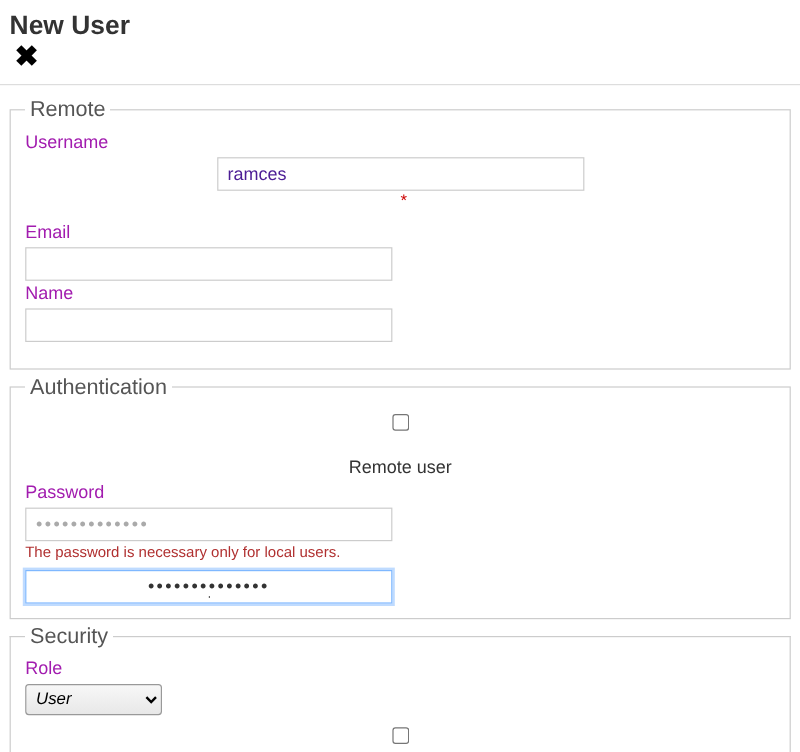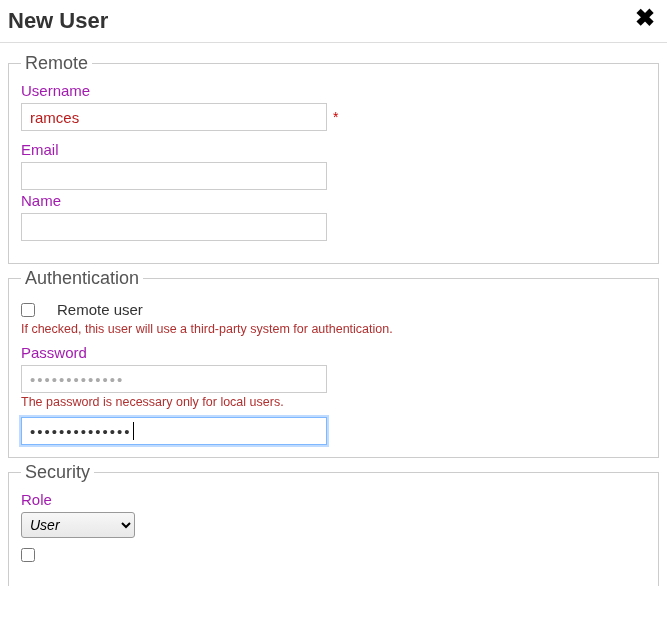--- a/index.html
+++ b/index.html
@@ -1,15 +1,15 @@
 <!DOCTYPE html>
 <html><head>
   <meta charset="utf-8">
   <style>
-    * { box-sizing: border-box; }
+    * { box-sizing: border-box; flex-direction: column; }
     body {
       margin: 0;
       padding: 0;
       font-family: Arial, Helvetica, sans-serif;
       font-size: 14px;
       color: #333;
       background: #fff;
       width: 667px;
       height: 627px;
       position: relative;
@@ -63,21 +63,21 @@
       height: 28px;
       padding: 4px 8px;
       font-size: 15px;
       border: 1px solid #ccc;
       background: #fff;
       color: #333;
       outline: none;
     }
     .text-input::placeholder { color: #aaa; }
     .text-input.disabled-look {
-      color: #b91c1c;
+      color: #4c1d95;
       background: #fff;
     }
     .text-input.focused {
       border: 1px solid #7fb8ff;
       box-shadow: 0 0 0 2px rgba(127,184,255,0.5);
     }
     .required-mark {
       color: #c00;
       margin-left: 6px;
       font-size: 14px;
@@ -159,21 +159,20 @@
     </div>
   </fieldset>
 
   <fieldset>
     <legend>Authentication</legend>
 
     <label class="checkbox-row">
       <input type="checkbox" style="">
       <span>Remote user</span>
     </label>
-    <div class="help-text">If checked, this user will use a third-party system for authentication.</div>
 
     <div class="form-group" style="margin-bottom:2px">
       <label class="form-label">Password</label>
       <input type="password" class="text-input" style="color: rgb(170, 170, 170); letter-spacing: 2px;" value="•••••••••••••">
     </div>
     <div class="help-text">The password is necessary only for local users.</div>
 
     <div class="form-group" style="margin-bottom:0">
       <div class="text-input focused masked caret" style="display:flex; align-items:center; width:306px;">
           <span>••••••••••••••</span>

